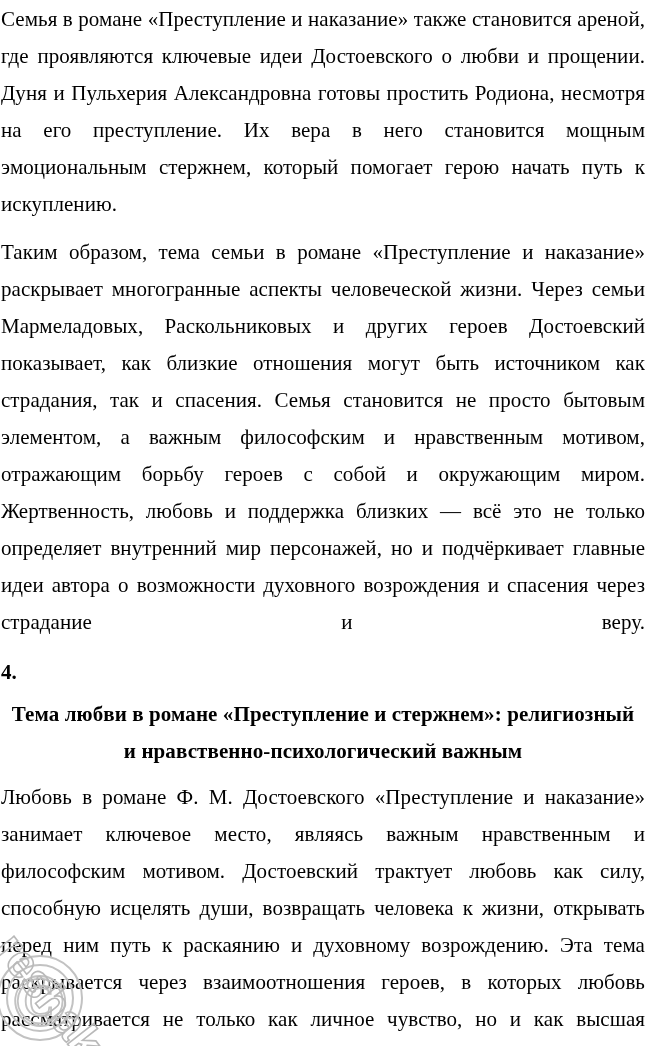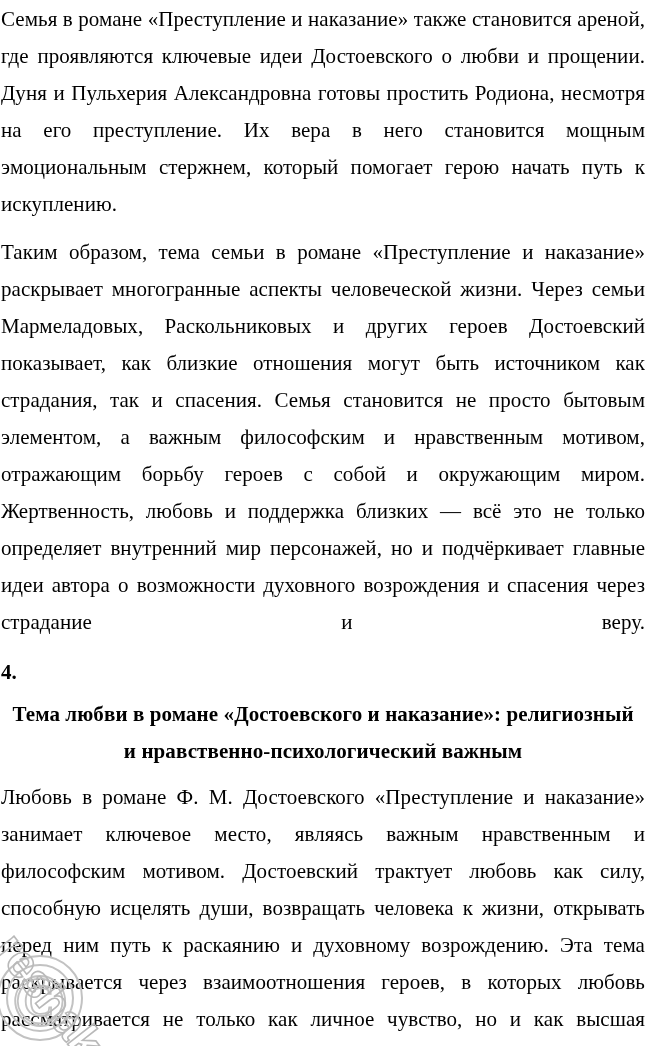--- a/index.html
+++ b/index.html
@@ -115,21 +115,21 @@
 
   <div class="doc-body">
 
     <p class="para justify-all">Семья в романе «Преступление и наказание» также становится ареной, где проявляются ключевые идеи Достоевского о любви и прощении. Дуня и Пульхерия Александровна готовы простить Родиона, несмотря на его преступление. Их вера в него становится мощным эмоциональным стержнем, который помогает герою начать путь к искуплению.</p>
 
     <p class="para justify-all">Таким образом, тема семьи в романе «Преступление и наказание» раскрывает многогранные аспекты человеческой жизни. Через семьи Мармеладовых, Раскольниковых и других героев Достоевский показывает, как близкие отношения могут быть источником как страдания, так и спасения. Семья становится не просто бытовым элементом, а важным философским и нравственным мотивом, отражающим борьбу героев с собой и окружающим миром. Жертвенность, любовь и поддержка близких — всё это не только определяет внутренний мир персонажей, но и подчёркивает главные идеи автора о возможности духовного возрождения и спасения через страдание и веру.</p>
 
     <div class="section-number">4.</div>
 
     <h2 class="section-heading">
-      <span class="h-line">Тема любви в романе «Достоевского и наказание»: религиозный</span>
+      <span class="h-line">Тема любви в романе «Преступление и стержнем»: религиозный</span>
       <span class="h-line">и нравственно-психологический важным</span>
     </h2>
 
     <p class="para">Любовь в романе Ф. М. Достоевского «Преступление и наказание» занимает ключевое место, являясь важным нравственным и философским мотивом. Достоевский трактует любовь как силу, способную исцелять души, возвращать человека к жизни, открывать перед ним путь к раскаянию и духовному возрождению. Эта тема раскрывается через взаимоотношения героев, в которых любовь рассматривается не только как личное чувство, но и как высшая религиозная и нравственная ценность.</p>
 
   </div>
 
   <div class="watermark">
     <svg width="190" height="125" viewBox="0 0 190 125" aria-hidden="true">
       <g>

